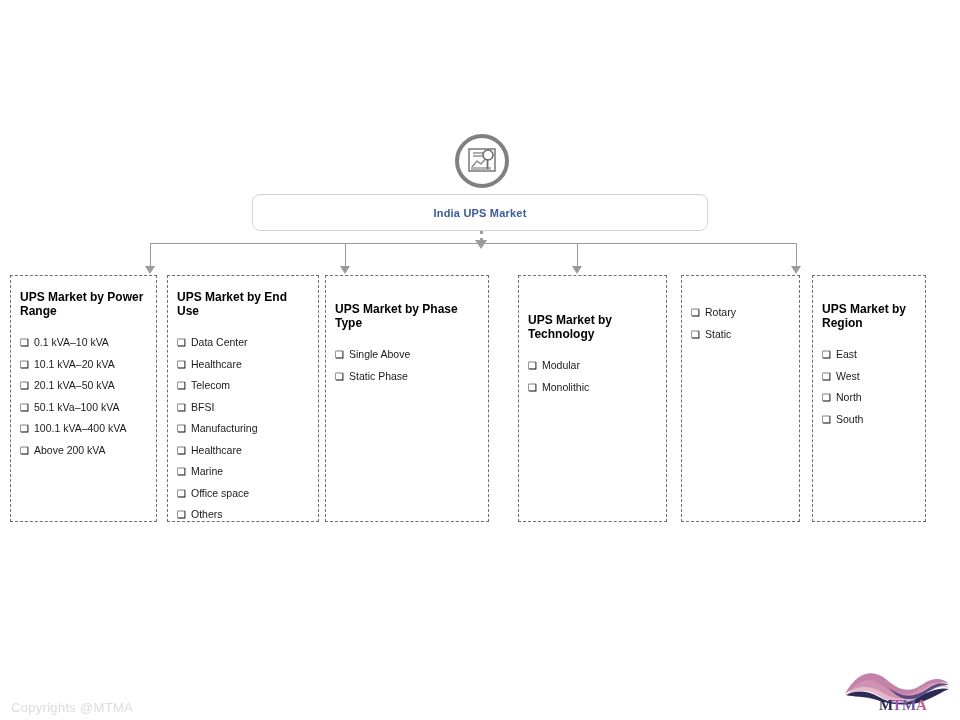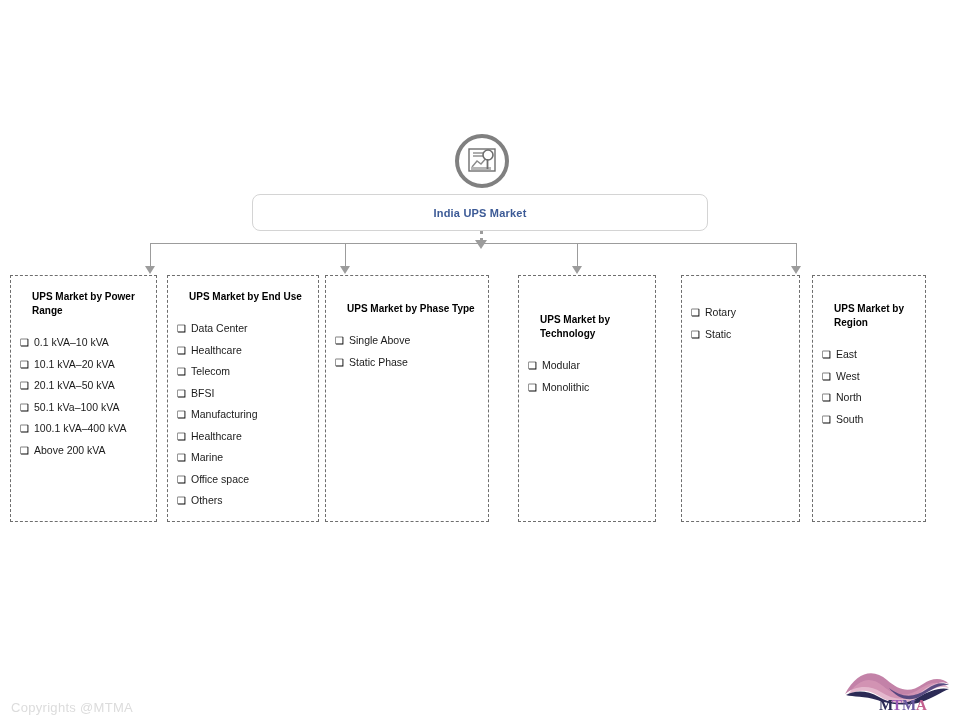--- a/index.html
+++ b/index.html
@@ -95,25 +95,25 @@
     position: absolute;
     top: 275px;
     height: 247px;
     box-sizing: border-box;
     border: 1px dashed #6e6e6e;
     background: #ffffff;
     padding: 14px 9px 0 9px;
     z-index: 2;
   }
   .col-title {
-    font-size: 10px;
+    font-size: 12px;
     font-weight: bold;
     color: #000000;
     line-height: 14px;
-    margin: 0 0 14px 12px;
+    margin: 0 0 14px 0;
     white-space: pre-line;
   }
   .col-items { list-style: none; margin: 0; padding: 0; }
   .col-items li {
     font-size: 10.5px;
     color: #1a1a1a;
     line-height: 21.5px;
     white-space: nowrap;
     display: flex;
     align-items: baseline;
@@ -123,21 +123,21 @@
     margin-right: 5px;
     font-size: 10px;
     line-height: 1;
     color: #000;
   }
 
   
   #col-0 { left: 10px;  width: 147px; }
   #col-1 { left: 167px; width: 152px; }
   #col-2 { left: 325px; width: 164px; padding-top: 26px; }
-  #col-3 { left: 518px; width: 138px; padding-top: 37px; }
+  #col-3 { left: 518px; width: 149px; padding-top: 37px; }
   #col-4 { left: 681px; width: 119px; padding-top: 26px; }
   #col-5 { left: 812px; width: 114px; padding-top: 26px; }
 
   
   #copyright {
     position: absolute;
     left: 11px;
     top: 700px;
     font-size: 13px;
     color: #dcdcdc;

